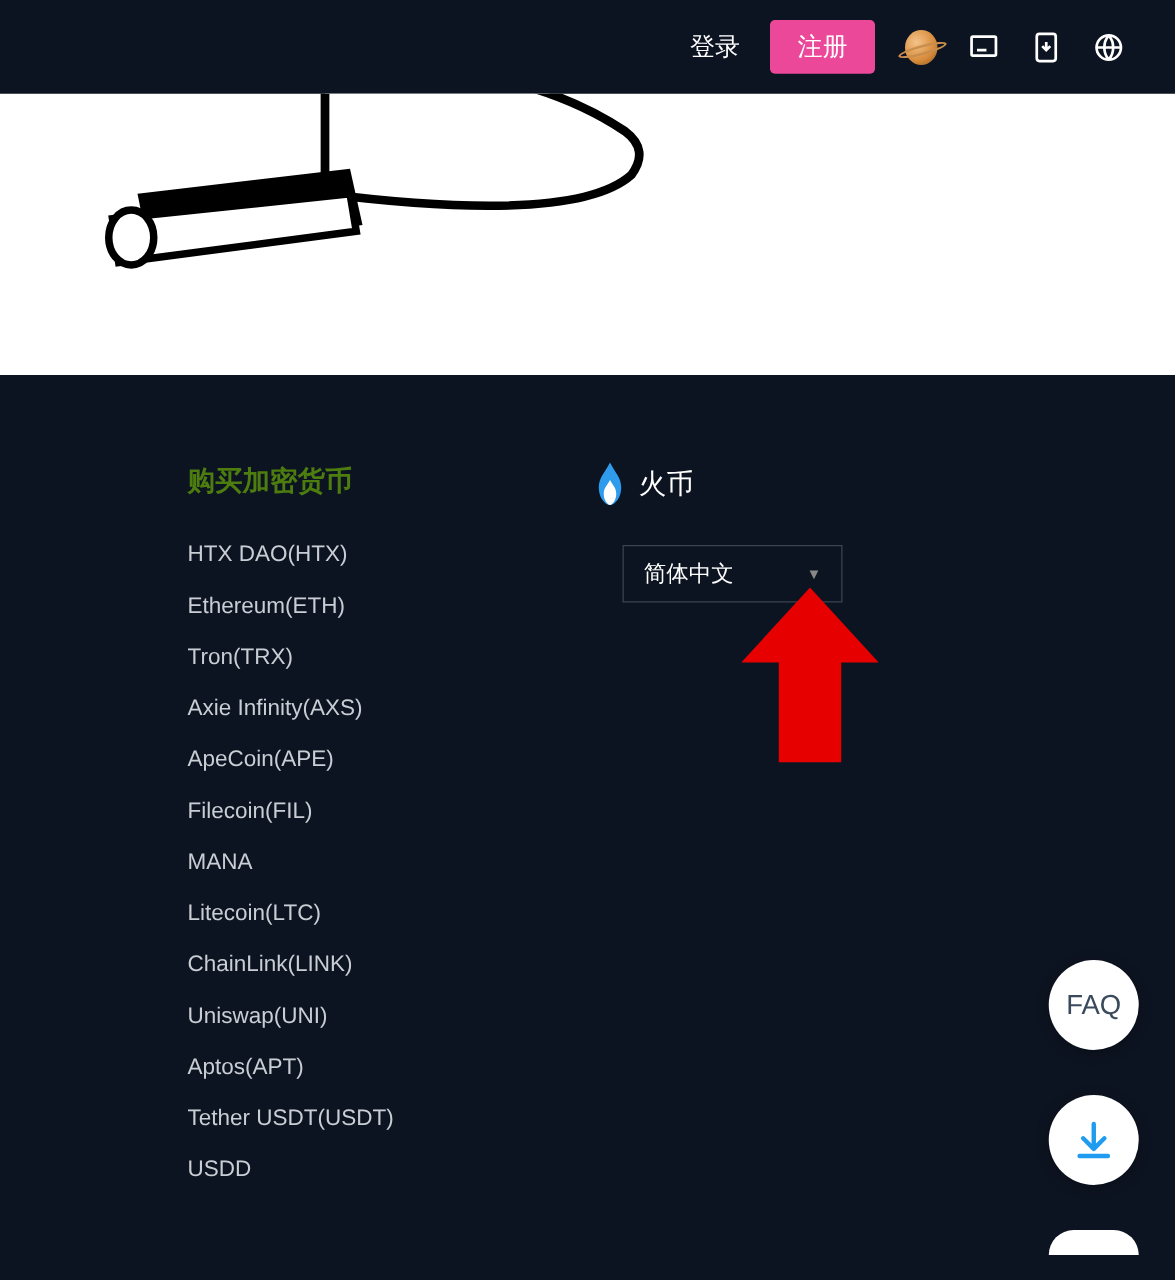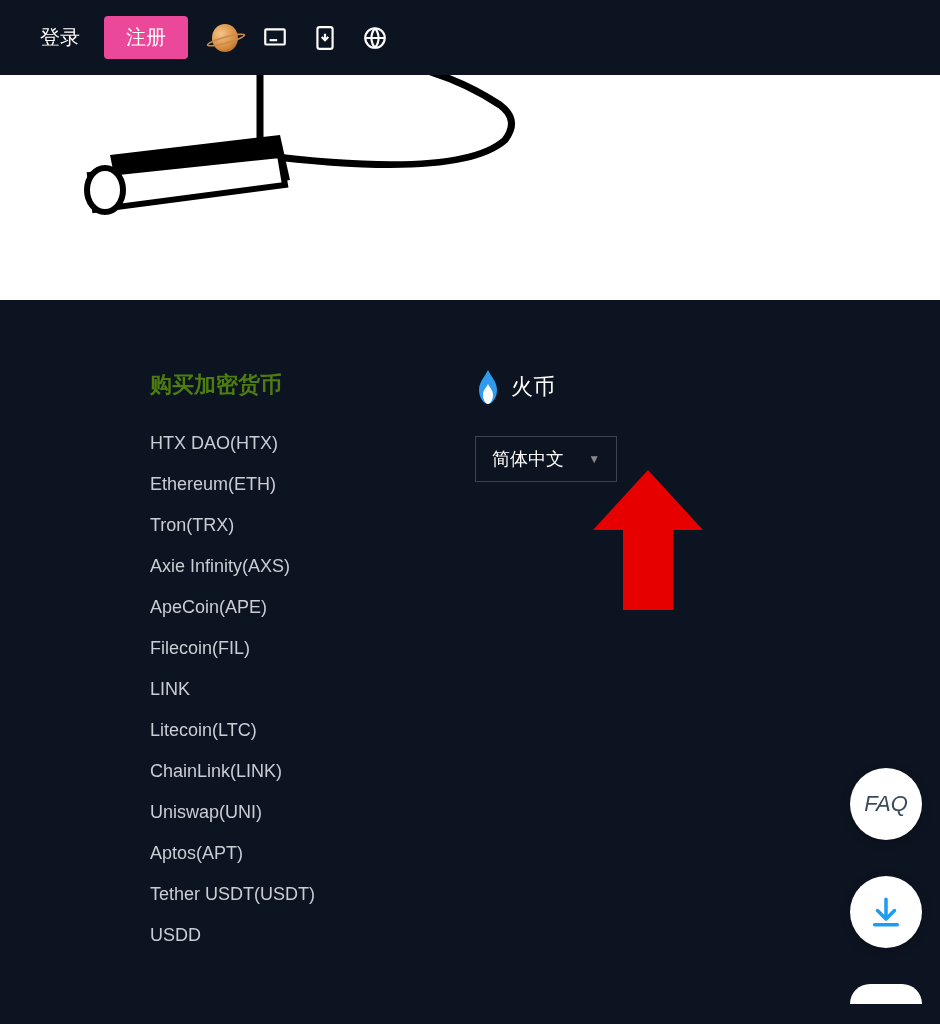--- a/index.html
+++ b/index.html
@@ -9,20 +9,21 @@
   font-family: -apple-system, BlinkMacSystemFont, "Segoe UI", Arial, sans-serif;
   color: #fff;
 }
 
 
 .header {
   height: 75px;
   background: #0d1421;
   display: flex;
   align-items: center;
+  justify-content: flex-end;
   padding: 0 40px;
   gap: 24px;
 }
 .header-link {
   color: #fff;
   font-size: 20px;
   cursor: pointer;
 }
 .header-btn-primary {
   background: #ec4899;
@@ -116,45 +117,45 @@
 }
 .lang-select {
   border: 1px solid #3a434f;
   background: transparent;
   color: #fff;
   padding: 10px 16px;
   font-size: 18px;
   display: flex;
   align-items: center;
   justify-content: space-between;
-  width: 142px;
-  cursor: pointer;
+  width: 176px;
+  cursor: pointer;
+  margin-left: 23px;
 }
 .lang-caret {
   font-size: 12px;
   color: #888;
 }
 
 
 .red-arrow {
   position: absolute;
   left: 593px;
   top: 170px;
   pointer-events: none;
 }
 
 
 .fab-stack {
   position: fixed;
-  right: 18px;
+  right: 29px;
   bottom: 20px;
   display: flex;
   flex-direction: column;
   gap: 36px;
-  font-style: italic;
 }
 .fab {
   width: 72px;
   height: 72px;
   border-radius: 50%;
   background: #fff;
   display: flex;
   align-items: center;
   justify-content: center;
   box-shadow: 0 2px 10px rgba(0,0,0,.3);
@@ -215,21 +216,21 @@
 
   <div class="footer-col">
     <div class="footer-heading">购买加密货币</div>
     <ul class="footer-list">
       <li>HTX DAO(HTX)</li>
       <li>Ethereum(ETH)</li>
       <li>Tron(TRX)</li>
       <li>Axie Infinity(AXS)</li>
       <li>ApeCoin(APE)</li>
       <li>Filecoin(FIL)</li>
-      <li>LINK</li>
+      <li>MANA</li>
       <li>Litecoin(LTC)</li>
       <li>ChainLink(LINK)</li>
       <li>Uniswap(UNI)</li>
       <li>Aptos(APT)</li>
       <li>Tether USDT(USDT)</li>
       <li>USDD</li>
     </ul>
   </div>
 
   <div class="footer-col">

